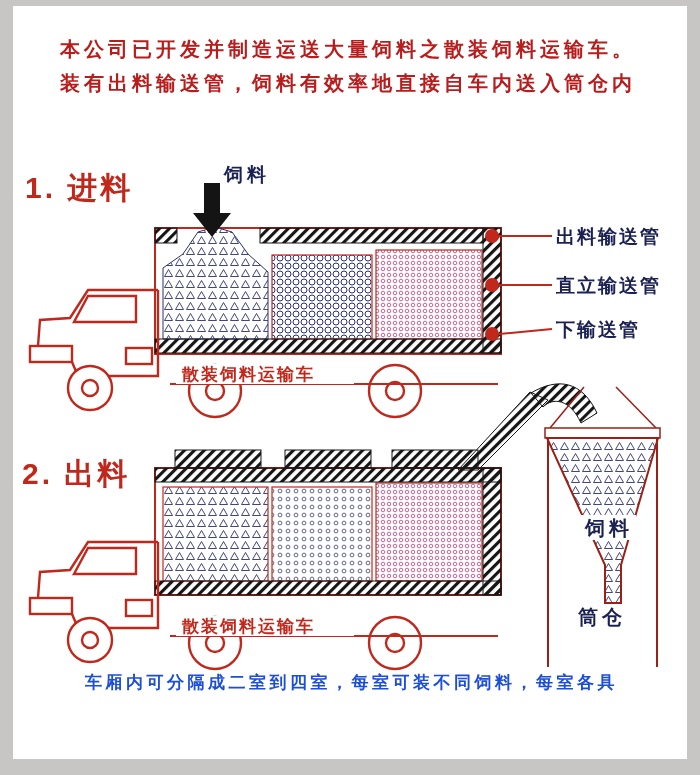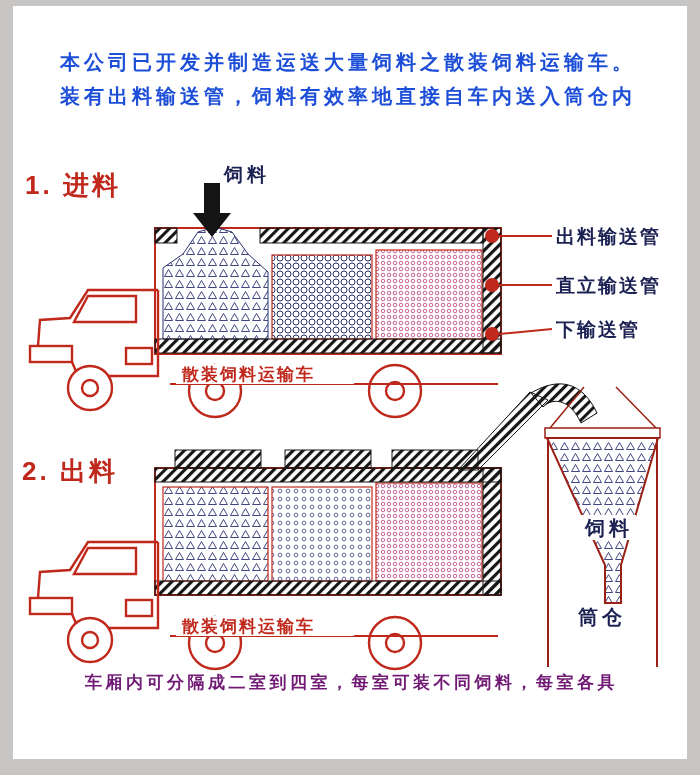--- a/index.html
+++ b/index.html
@@ -3,26 +3,26 @@
 <meta charset="utf-8">
 <style>
   html,body{margin:0;padding:0;}
   body{
     width:700px;height:775px;position:relative;overflow:hidden;
     background:#c7c6c4;
     font-family:"Liberation Sans",sans-serif;
   }
   .paper{position:absolute;left:13px;top:6px;width:674px;height:753px;background:#ffffff;}
   .abs{position:absolute;}
-  .intro{left:60px;top:32px;width:615px;color:#1d4ed8;font-weight:bold;font-size:20px;letter-spacing:4px;line-height:34px;margin-top:13px;}
-  .heading{color:#c0281c;font-weight:bold;font-size:26px;letter-spacing:3px;position:absolute;}
+  .intro{left:60px;top:32px;width:615px;color:#b91c1c;font-weight:bold;font-size:20px;letter-spacing:4px;line-height:34px;}
+  .heading{color:#c0281c;font-weight:bold;font-size:30px;letter-spacing:3px;position:absolute;}
   #heading1{left:25px;top:168px;}
   #heading2{left:22px;top:447px;margin-top:7px;}
   #feed-top{left:224px;top:162px;color:#1b2152;font-weight:bold;font-size:19px;letter-spacing:4px;}
-  .footer{left:85px;top:667px;width:585px;color:#701a75;font-weight:bold;font-size:17px;letter-spacing:3.5px;line-height:31px;}
+  .footer{left:85px;top:667px;width:585px;color:#1d4ed8;font-weight:bold;font-size:17px;letter-spacing:3.5px;line-height:31px;}
   svg.diagram{position:absolute;overflow:visible;}
   #svg1{left:20px;top:158px;}
   #svg2{left:20px;top:375px;}
   text{font-family:"Liberation Sans",sans-serif;font-weight:bold;}
   .lbl{fill:#1b2152;font-size:19px;letter-spacing:2px;}
   .lbl-lg{fill:#1b2152;font-size:20px;letter-spacing:4px;}
   .lbl-red{fill:#c0281c;font-size:17px;letter-spacing:2px;}
 </style>
 </head>
 <body>

